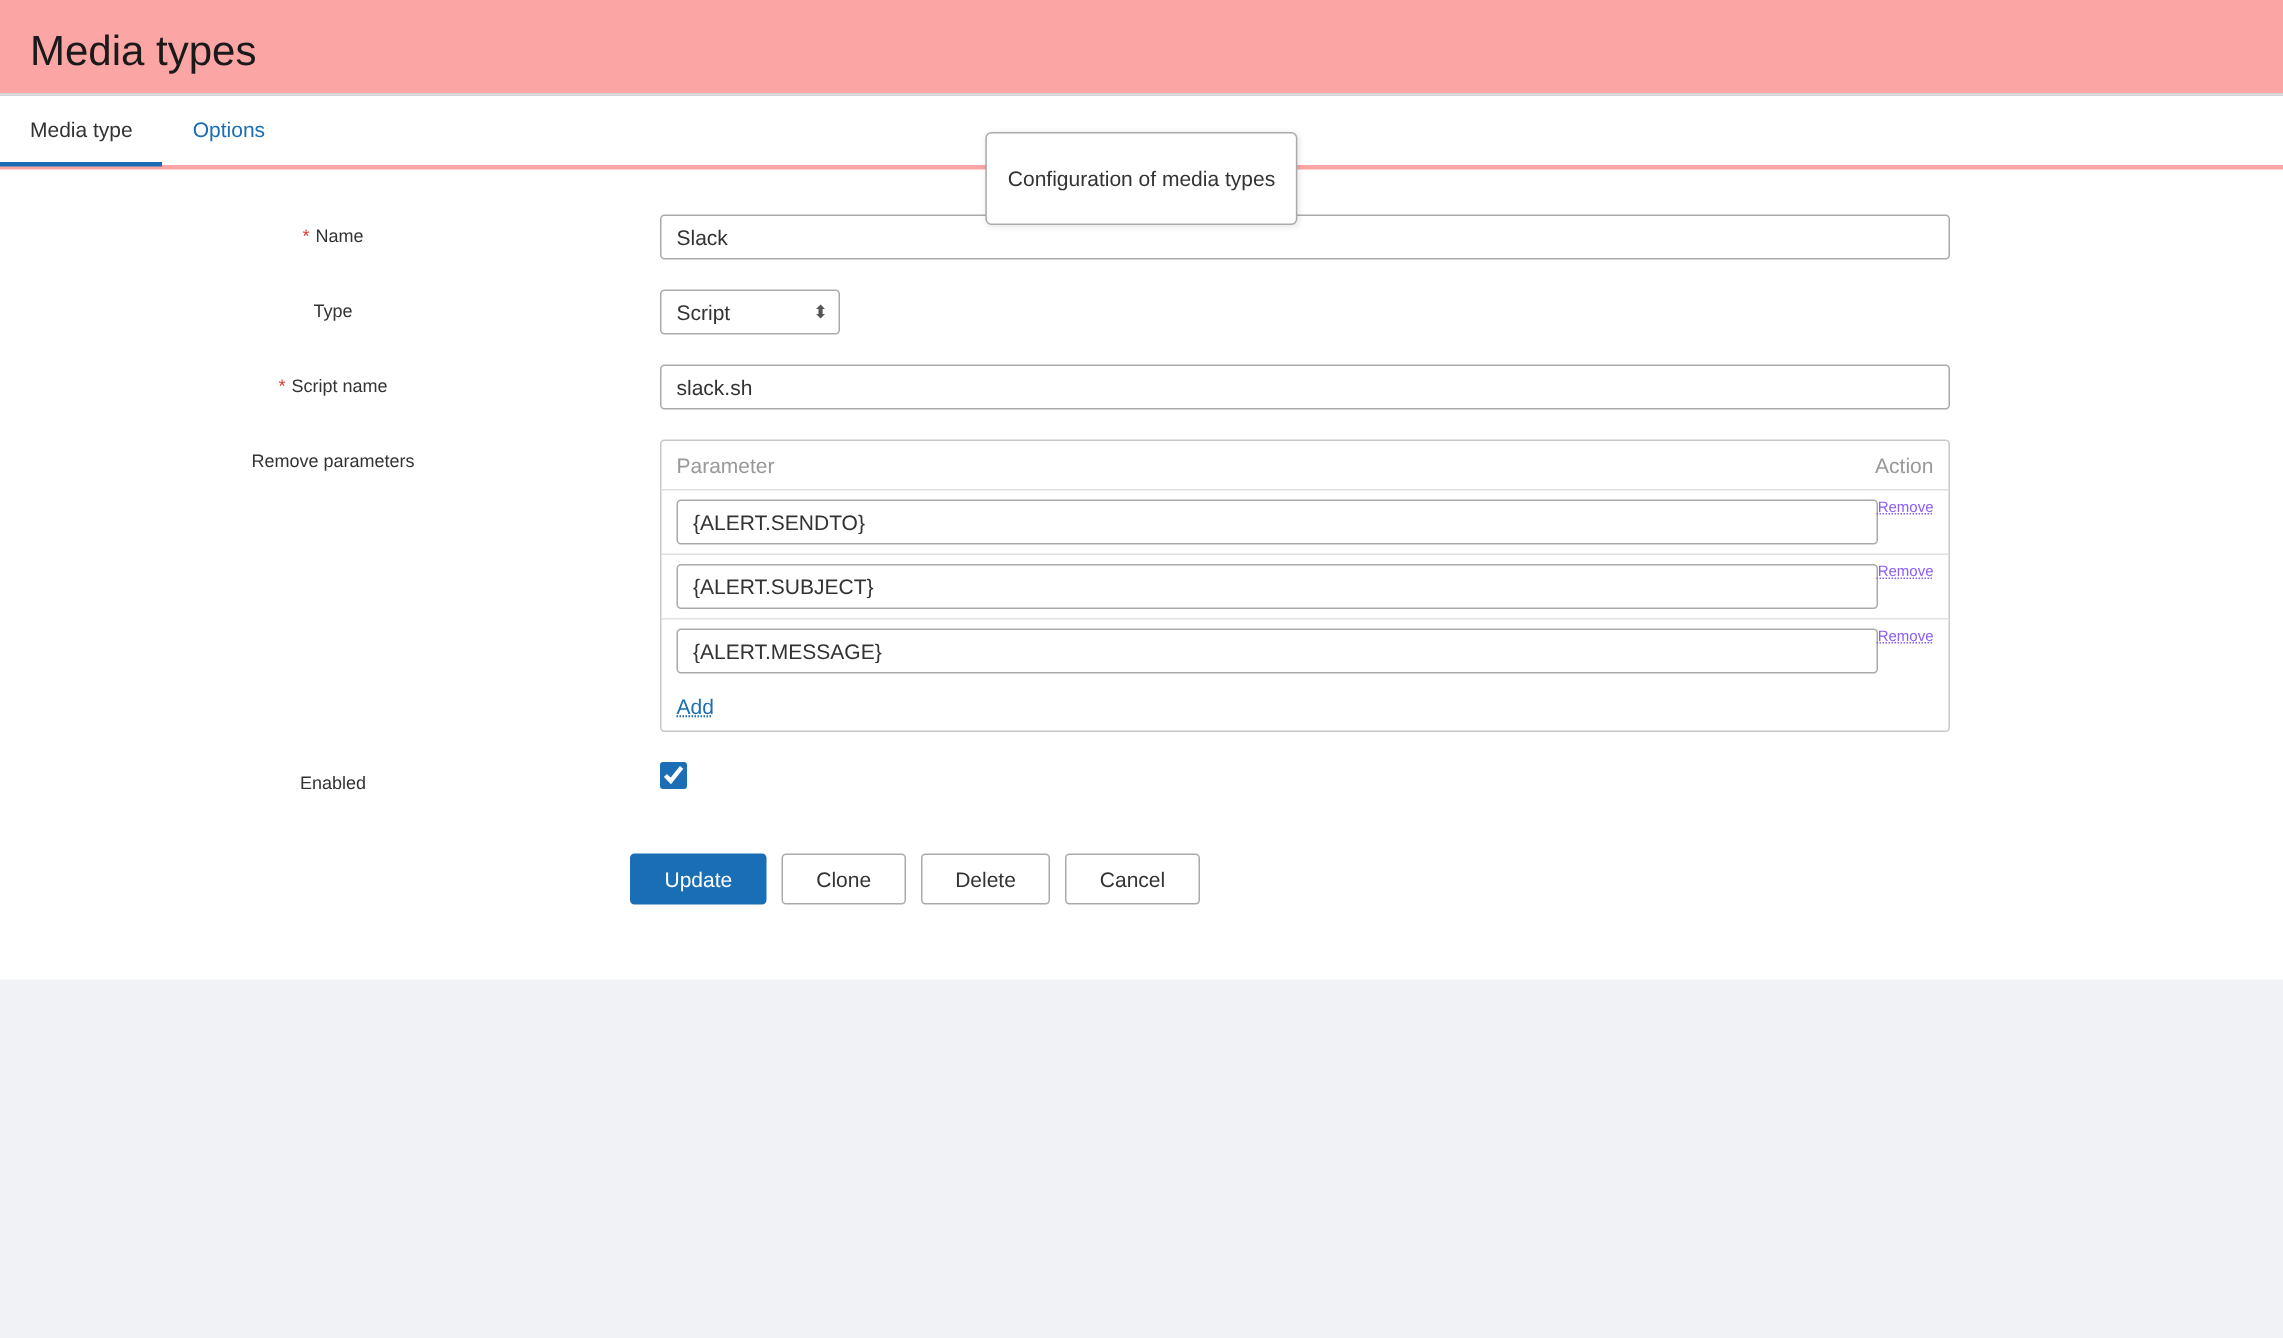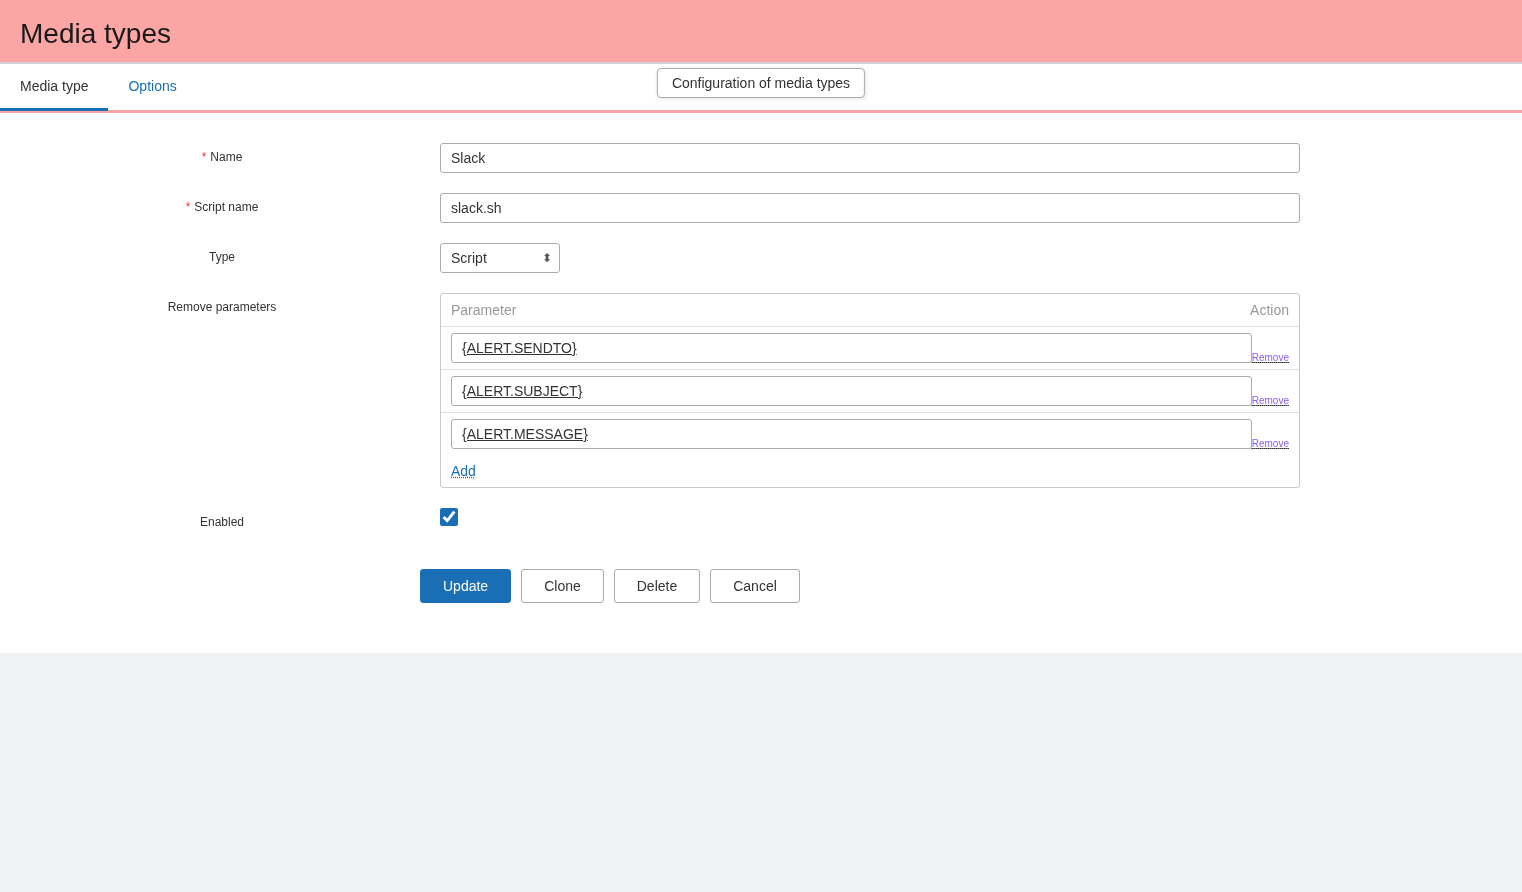--- a/index.html
+++ b/index.html
@@ -46,25 +46,25 @@
       border-bottom: 3px solid #1a6eb5;
       font-weight: 500;
     }
     .tab.options {
       color: #1a6eb5;
     }
     .tooltip-badge {
       position: absolute;
       left: 50%;
       transform: translateX(-50%);
-      top: 4px;
+      top: 24px;
       background: #fff;
       border: 1px solid #aaa;
       border-radius: 4px;
-      padding: 6px 14px;
+      padding: 22px 14px;
       font-size: 14px;
       color: #333;
       white-space: nowrap;
       box-shadow: 1px 1px 4px rgba(0,0,0,0.1);
     }
     .form-area {
       padding: 30px 0 30px 0;
       background: #fff;
     }
     .form-row {
@@ -133,24 +133,23 @@
     }
     .params-header {
       display: flex;
       padding: 8px 10px;
       color: #999;
       font-size: 14px;
       justify-content: space-between;
     }
     .param-row {
       display: flex;
-      align-items: flex-end;
+      align-items: flex-start;
       padding: 6px 10px;
       border-top: 1px solid #e0e0e0;
-      text-decoration: underline;
     }
     .param-row input[type="text"] {
       flex: 1;
     }
     .remove-link {
       color: #8b5cf6;
       text-decoration: underline dotted;
       cursor: pointer;
       white-space: nowrap;
       font-size: 10px;
@@ -214,29 +213,20 @@
   </div>
 
   <div class="form-area">
 
     <div class="form-row">
       <div class="form-label">
         <span class="required">*</span><span>Name</span>
       </div>
       <div class="form-control">
         <input type="text" value="Slack" style="">
-      </div>
-    </div>
-
-    <div class="form-row">
-      <div class="form-label">
-        <span class="required">*</span><span>Script name</span>
-      </div>
-      <div class="form-control">
-        <input type="text" value="slack.sh" style="">
       </div>
     </div>
 
     <div class="form-row">
       <div class="form-label">
         <span>Type</span>
       </div>
       <div class="form-control">
         <div class="select-wrapper">
           <select>
@@ -245,20 +235,29 @@
             <option>SMS</option>
             <option>Jabber</option>
             <option>Ez Texting</option>
           </select>
         </div>
       </div>
     </div>
 
     <div class="form-row">
       <div class="form-label">
+        <span class="required">*</span><span>Script name</span>
+      </div>
+      <div class="form-control">
+        <input type="text" value="slack.sh" style="">
+      </div>
+    </div>
+
+    <div class="form-row">
+      <div class="form-label">
         <span>Remove parameters</span>
       </div>
       <div class="form-control">
         <div class="script-params-table">
           <div class="params-header">
             <span>Parameter</span>
             <span>Action</span>
           </div>
           <div class="param-row">
             <input type="text" value="{ALERT.SENDTO}" style="">

